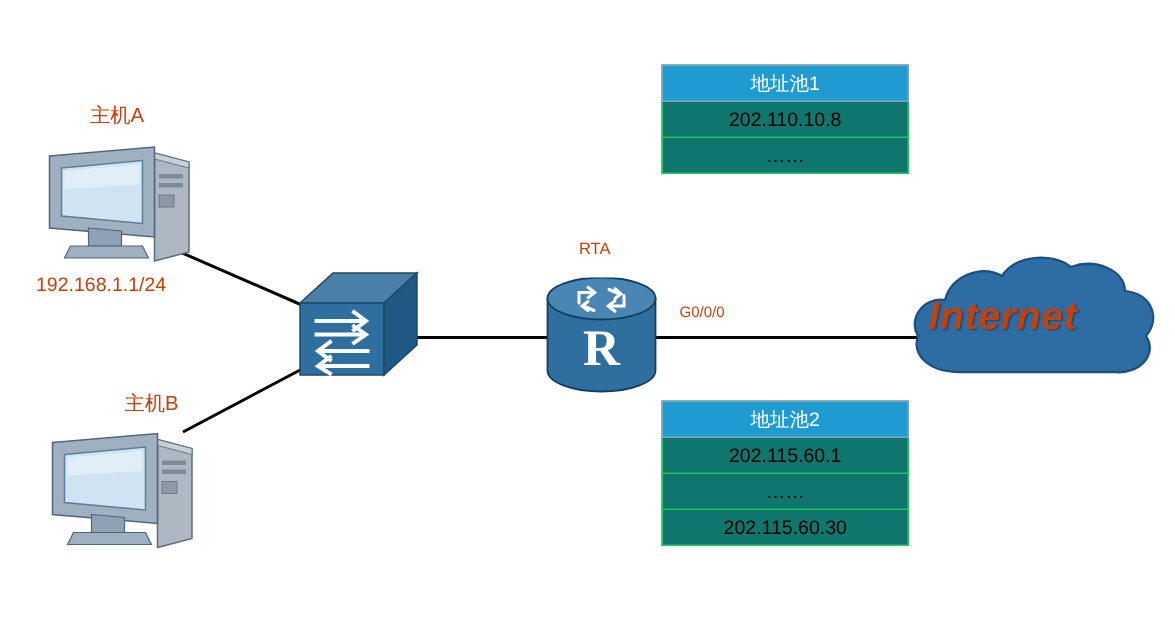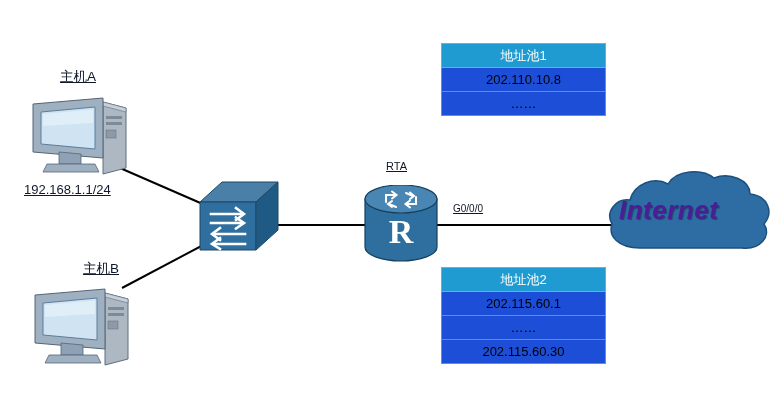--- a/index.html
+++ b/index.html
@@ -17,34 +17,33 @@
     position: relative;
     width: 783px;
     height: 412px;
   }
   .abs { position: absolute; }
 
   
   .label {
     position: absolute;
     font-size: 13px;
-    color: #0f172a;
+    color: #c2410c;
     white-space: nowrap;
-    text-decoration: underline;
   }
   .label-host { font-size: 13.5px; }
   .label-rta { font-size: 11px; }
   .label-if  { font-size: 10px; }
 
   
   .pool {
     position: absolute;
     border-collapse: collapse;
     border: 1px solid #9aa7b5;
-    background: #1d4ed8;
+    background: #0f766e;
     width: 165px;
   }
   .pool th {
     background: #1f9bd1;
     color: #ffffff;
     font-weight: normal;
     font-size: 13px;
     height: 21px;
     border: 1px solid #7fa7bd;
     text-align: center;
@@ -56,21 +55,21 @@
     font-size: 13px;
     color: #000000;
   }
 
   
   .cloud-text {
     position: absolute;
     font-size: 26px;
     font-weight: bold;
     font-style: italic;
-    color: #4c1d95;
+    color: #c2410c;
     letter-spacing: 0.5px;
     text-shadow: 1px 1px 1px rgba(0,0,0,0.35);
   }
 </style>
 </head>
 <body>
 
 <div id="canvas">
 
   <svg class="abs" style="left:0; top:0; width:783px; height:412px;" viewBox="0 0 783 412">

